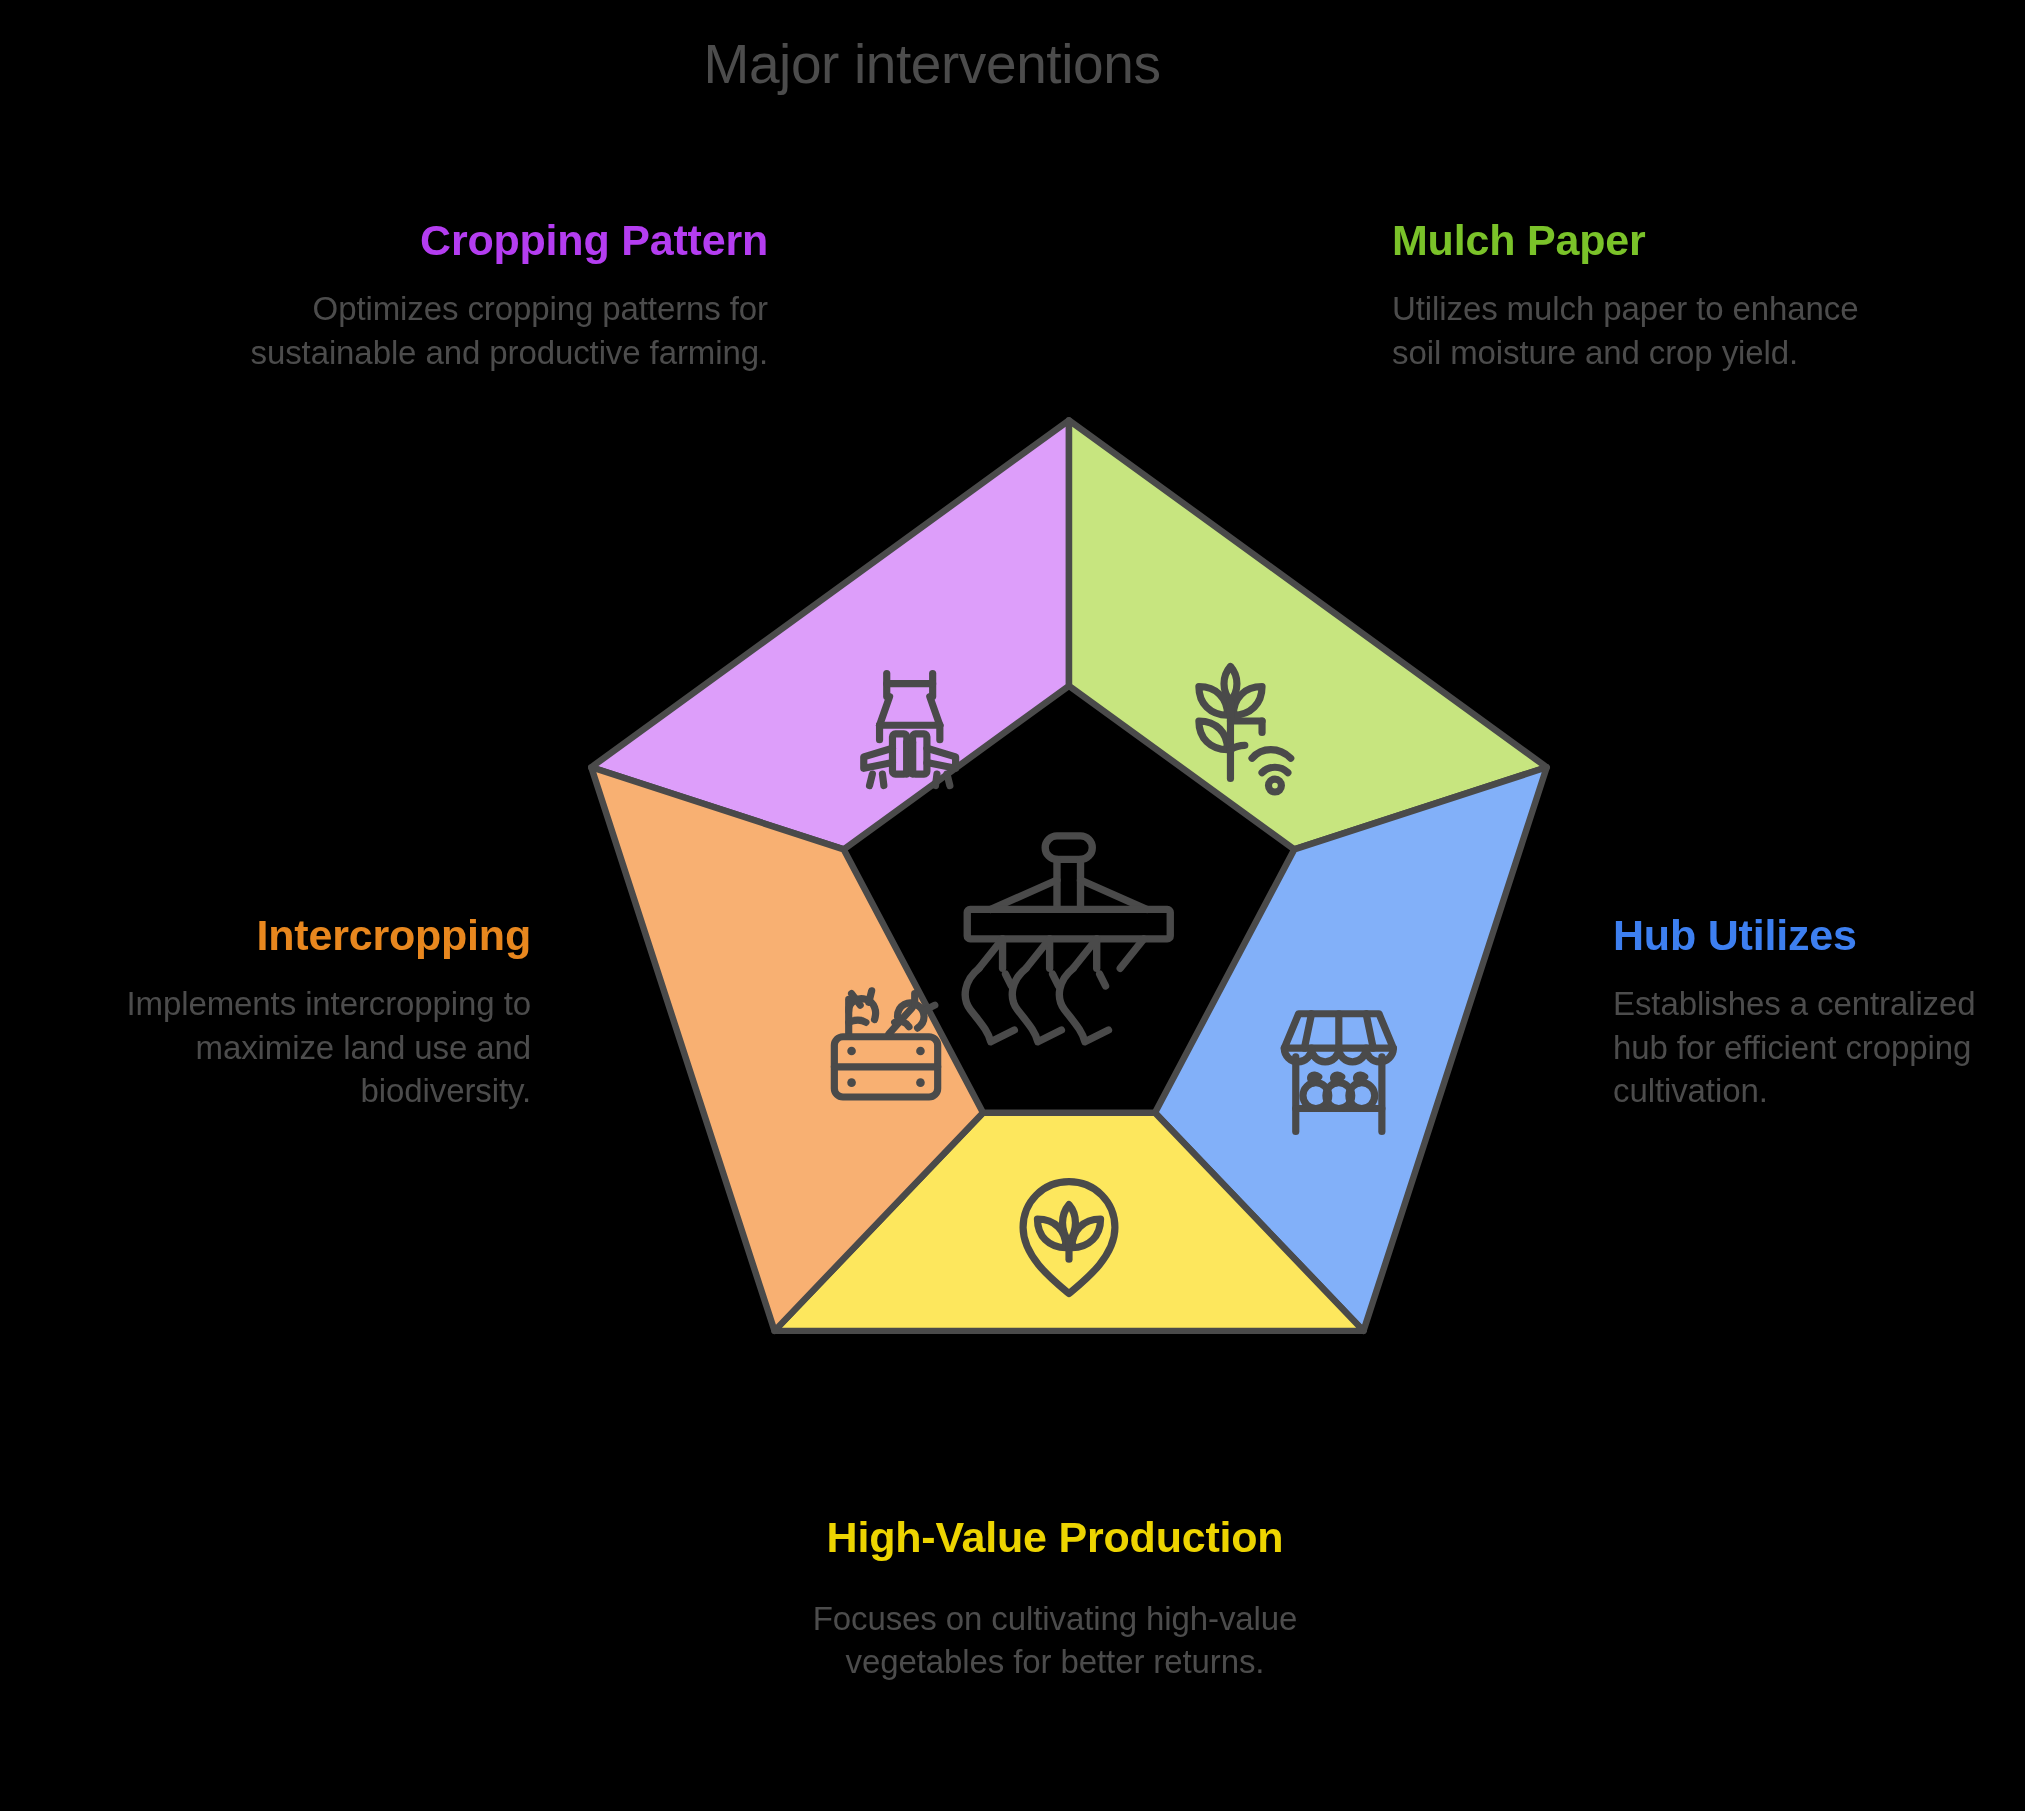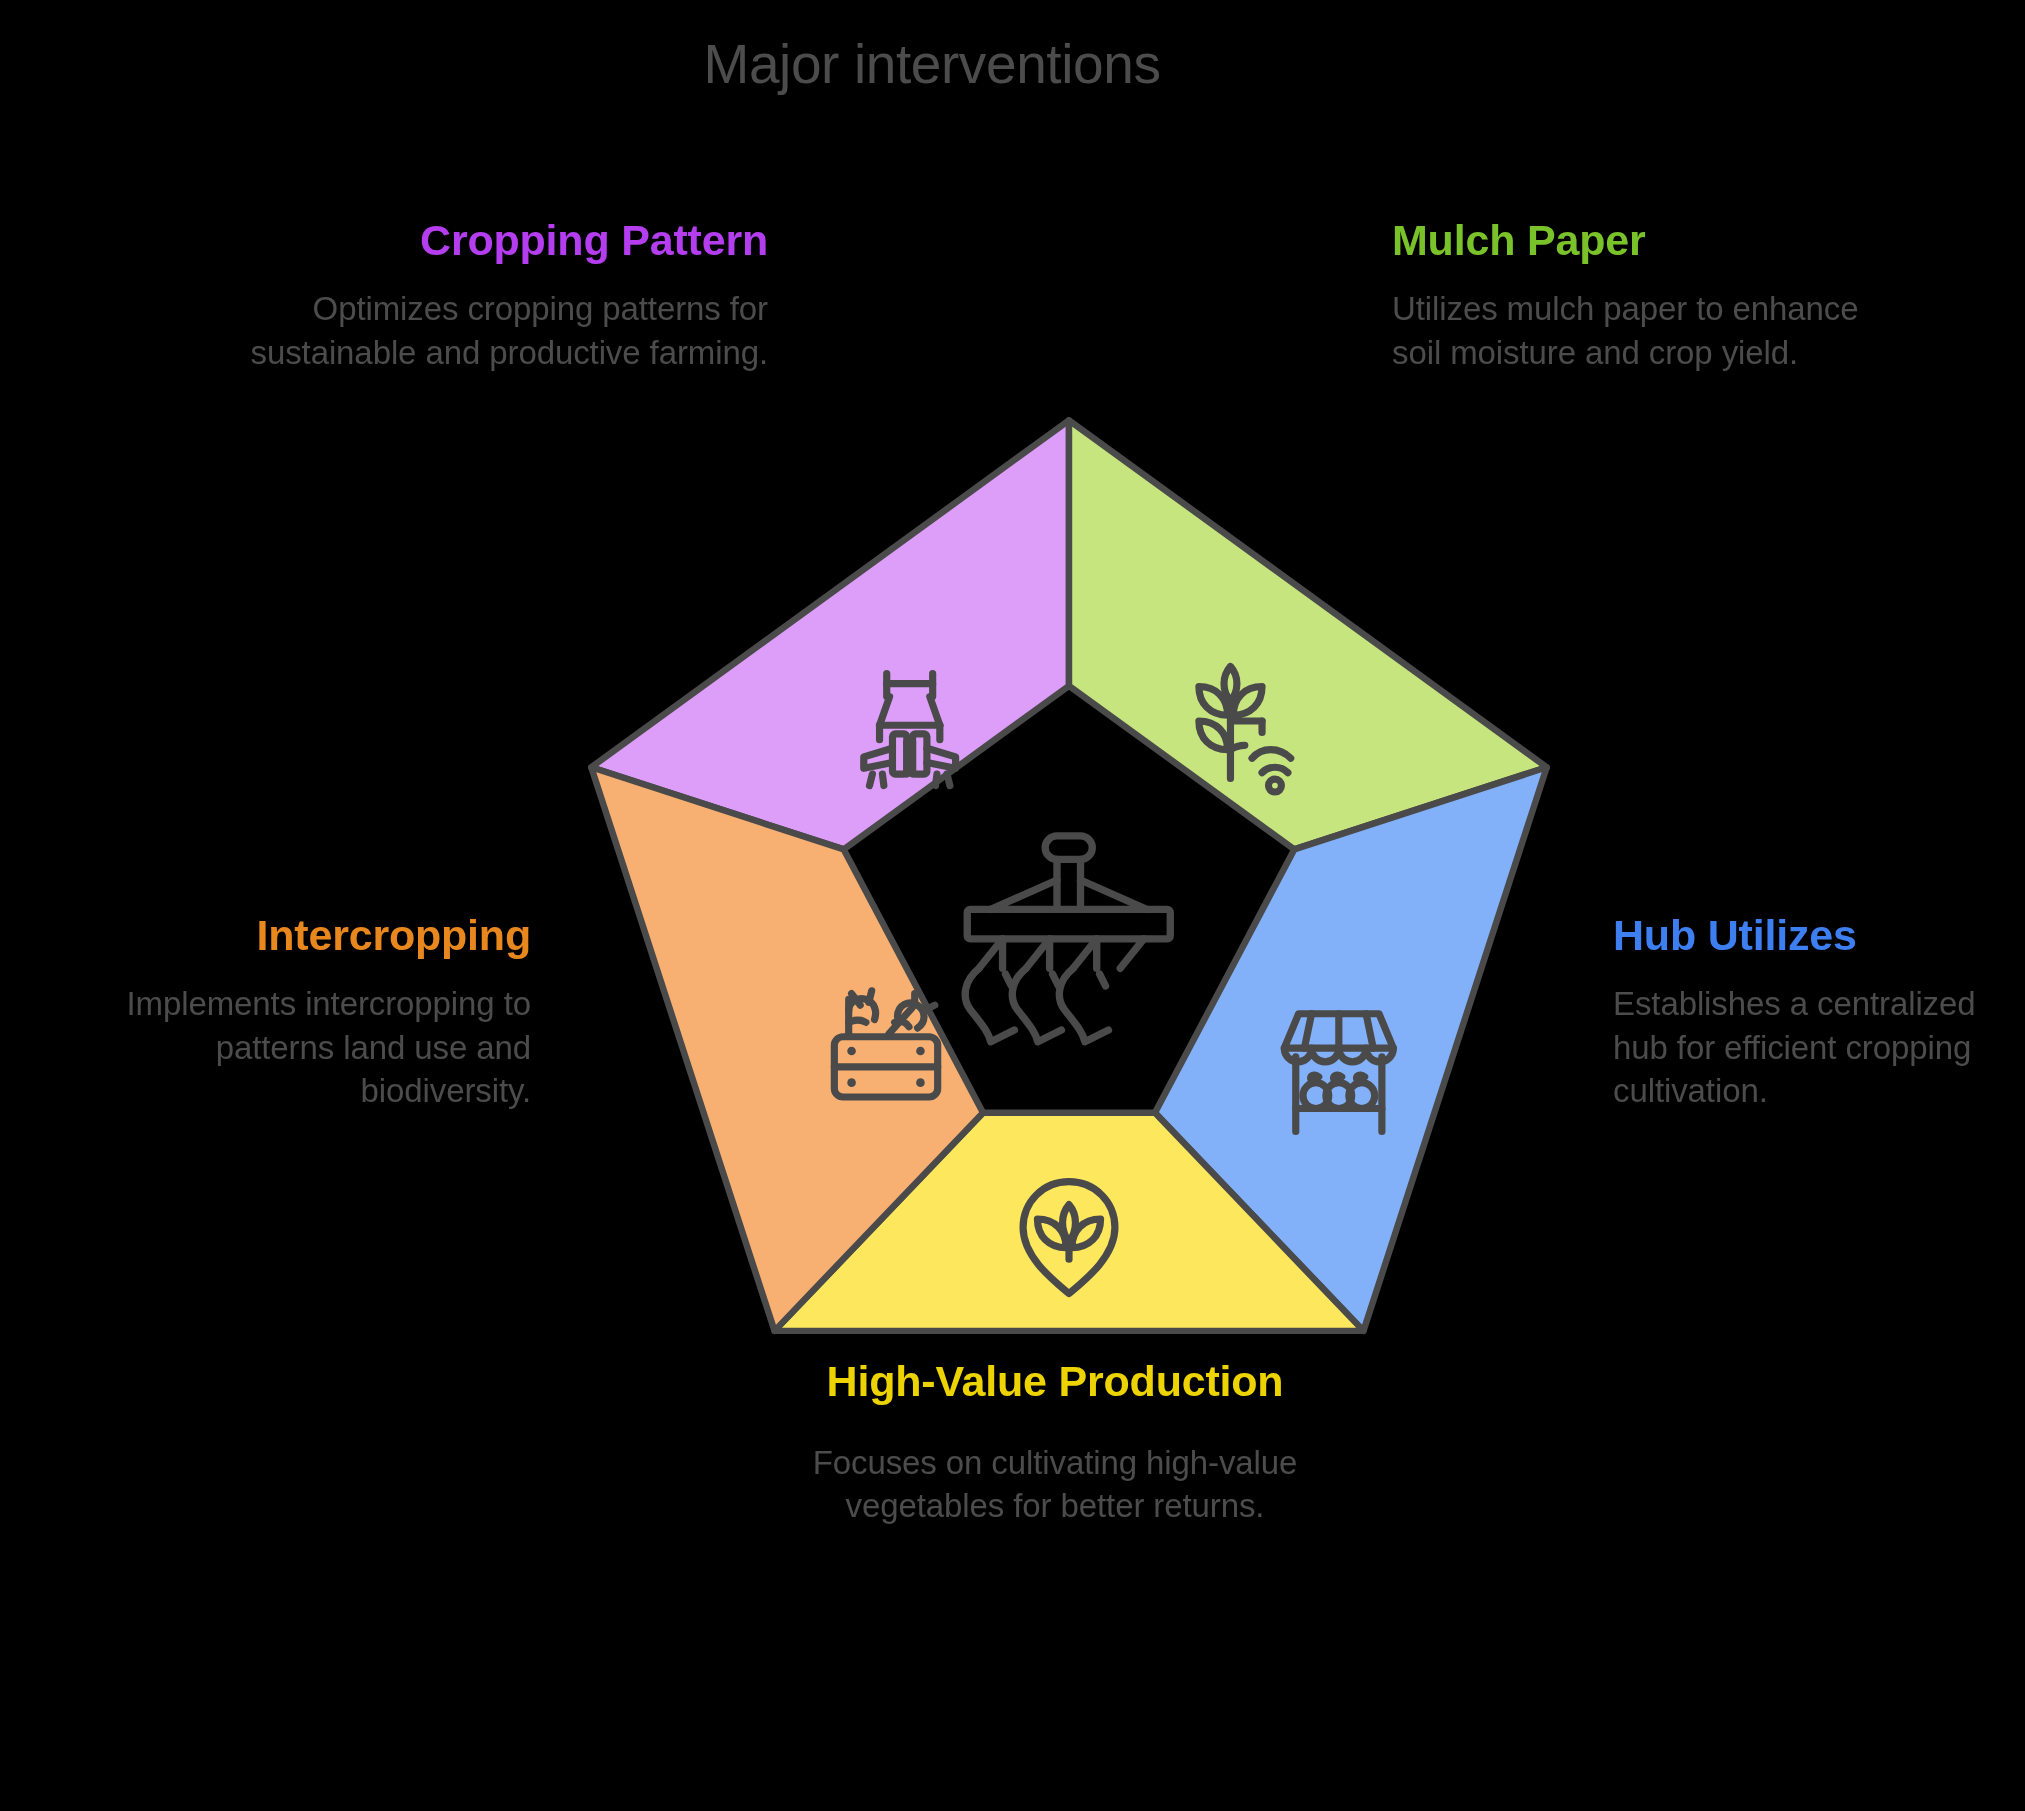--- a/index.html
+++ b/index.html
@@ -99,21 +99,21 @@
   
   #block-hub-cluster {
     left: 1613px;
     top: 910px;
     width: 402px;
     text-align: left;
   }
   
   #block-high-value {
     left: 793px;
-    top: 1356px;
+    top: 1512px;
     width: 524px;
     text-align: center;
   }
   #block-high-value .label-desc {
     margin-top: 34px;
   }
 </style>
 </head>
 <body>
 
@@ -253,17 +253,17 @@
     <div class="label-desc">Establishes a centralized hub for efficient cropping cultivation.</div>
   </div>
 
   <div class="label-block" id="block-high-value">
     <div class="label-title" style="color:#edd400">High-Value Production</div>
     <div class="label-desc">Focuses on cultivating high-value vegetables for better returns.</div>
   </div>
 
   <div class="label-block" id="block-intercropping">
     <div class="label-title" style="color:#e8871e">Intercropping</div>
-    <div class="label-desc">Implements intercropping to patterns land use and biodiversity.</div>
+    <div class="label-desc">Implements intercropping to maximize land use and biodiversity.</div>
   </div>
 
 </div>
 
 
 </body></html>

